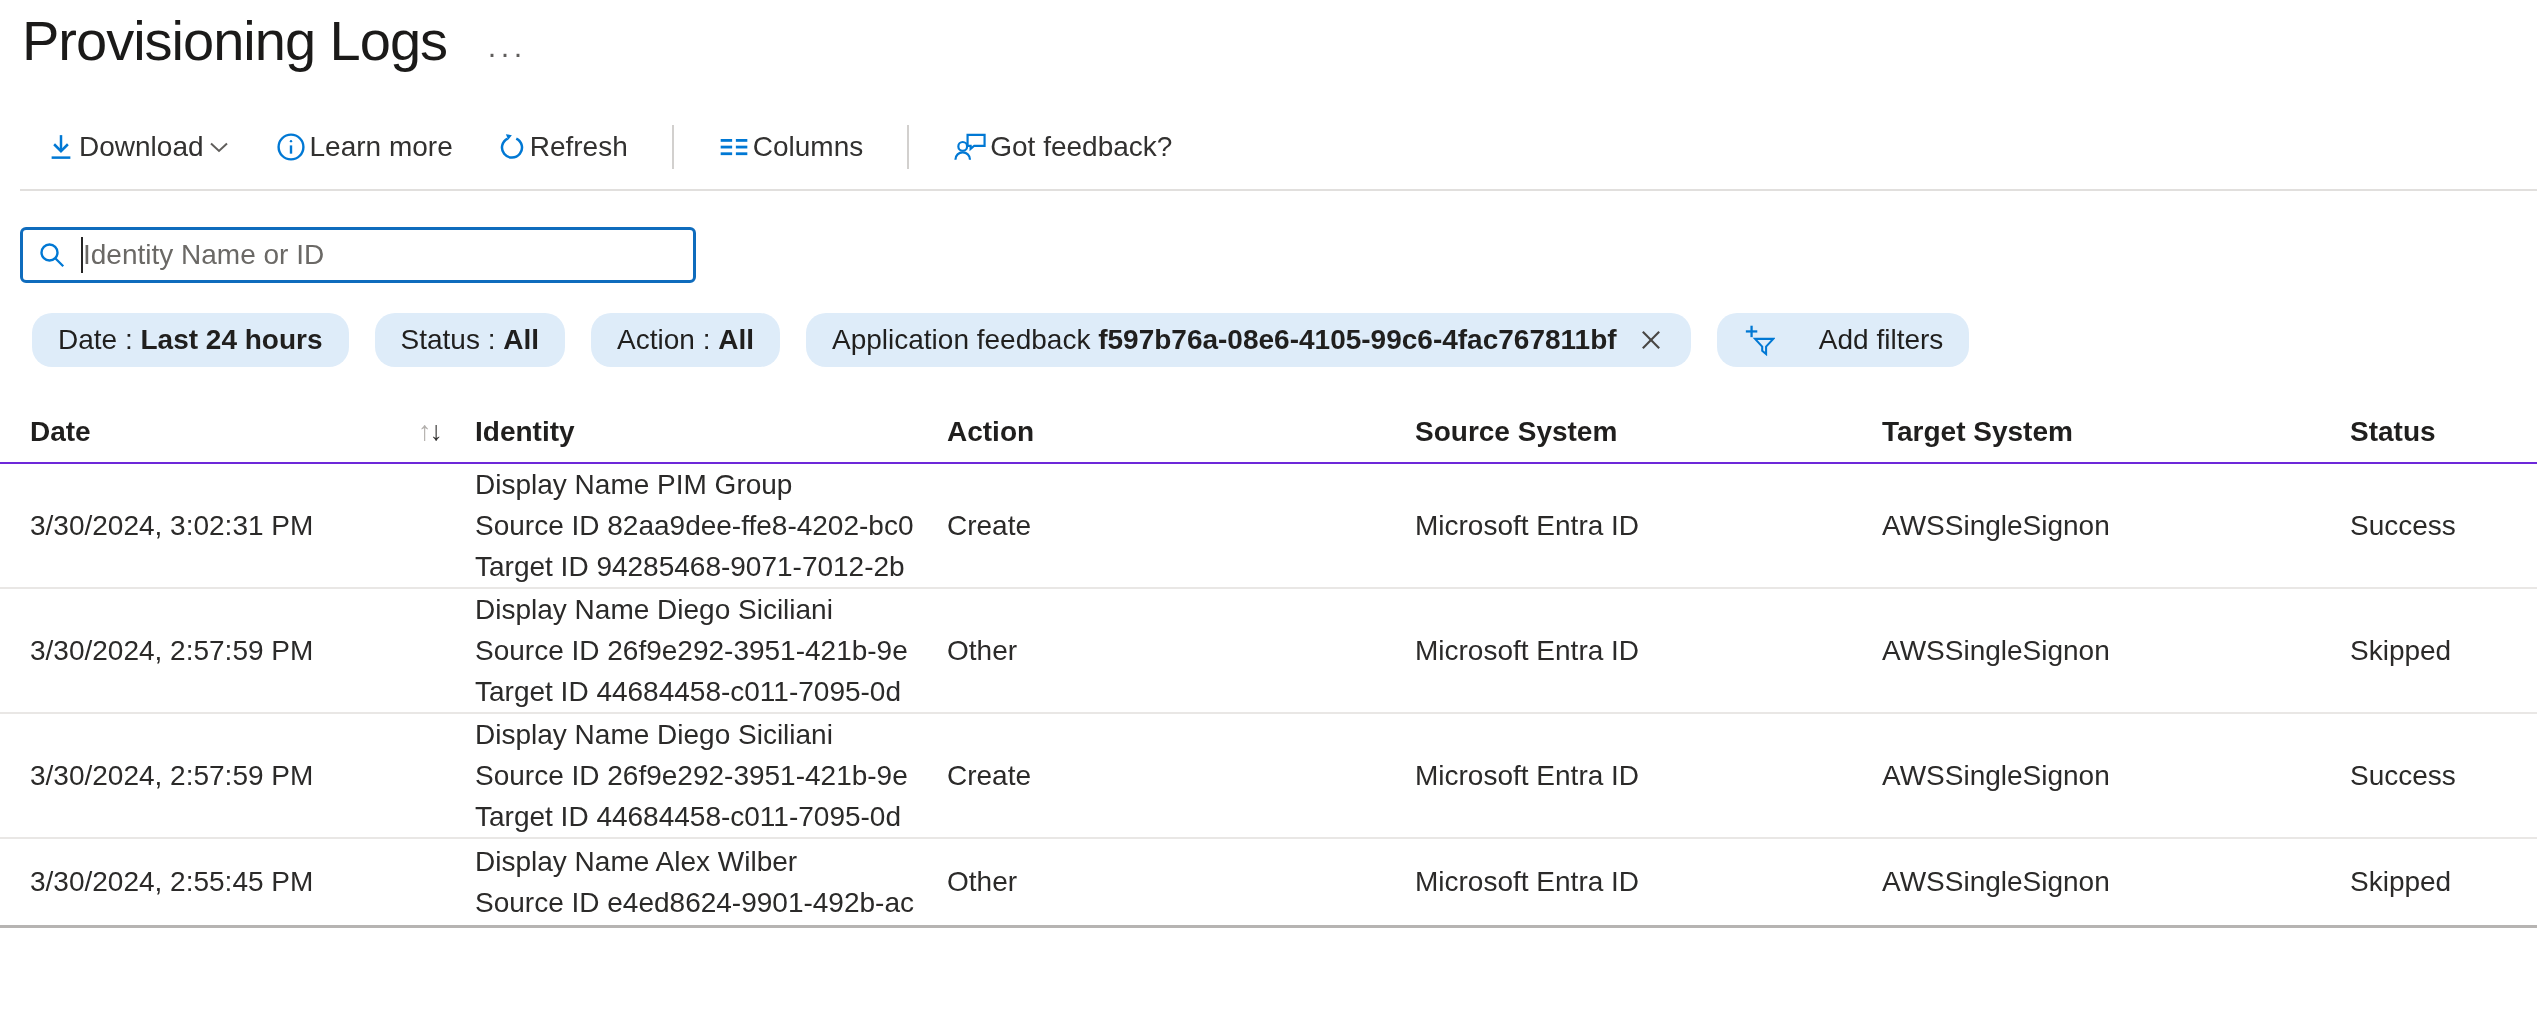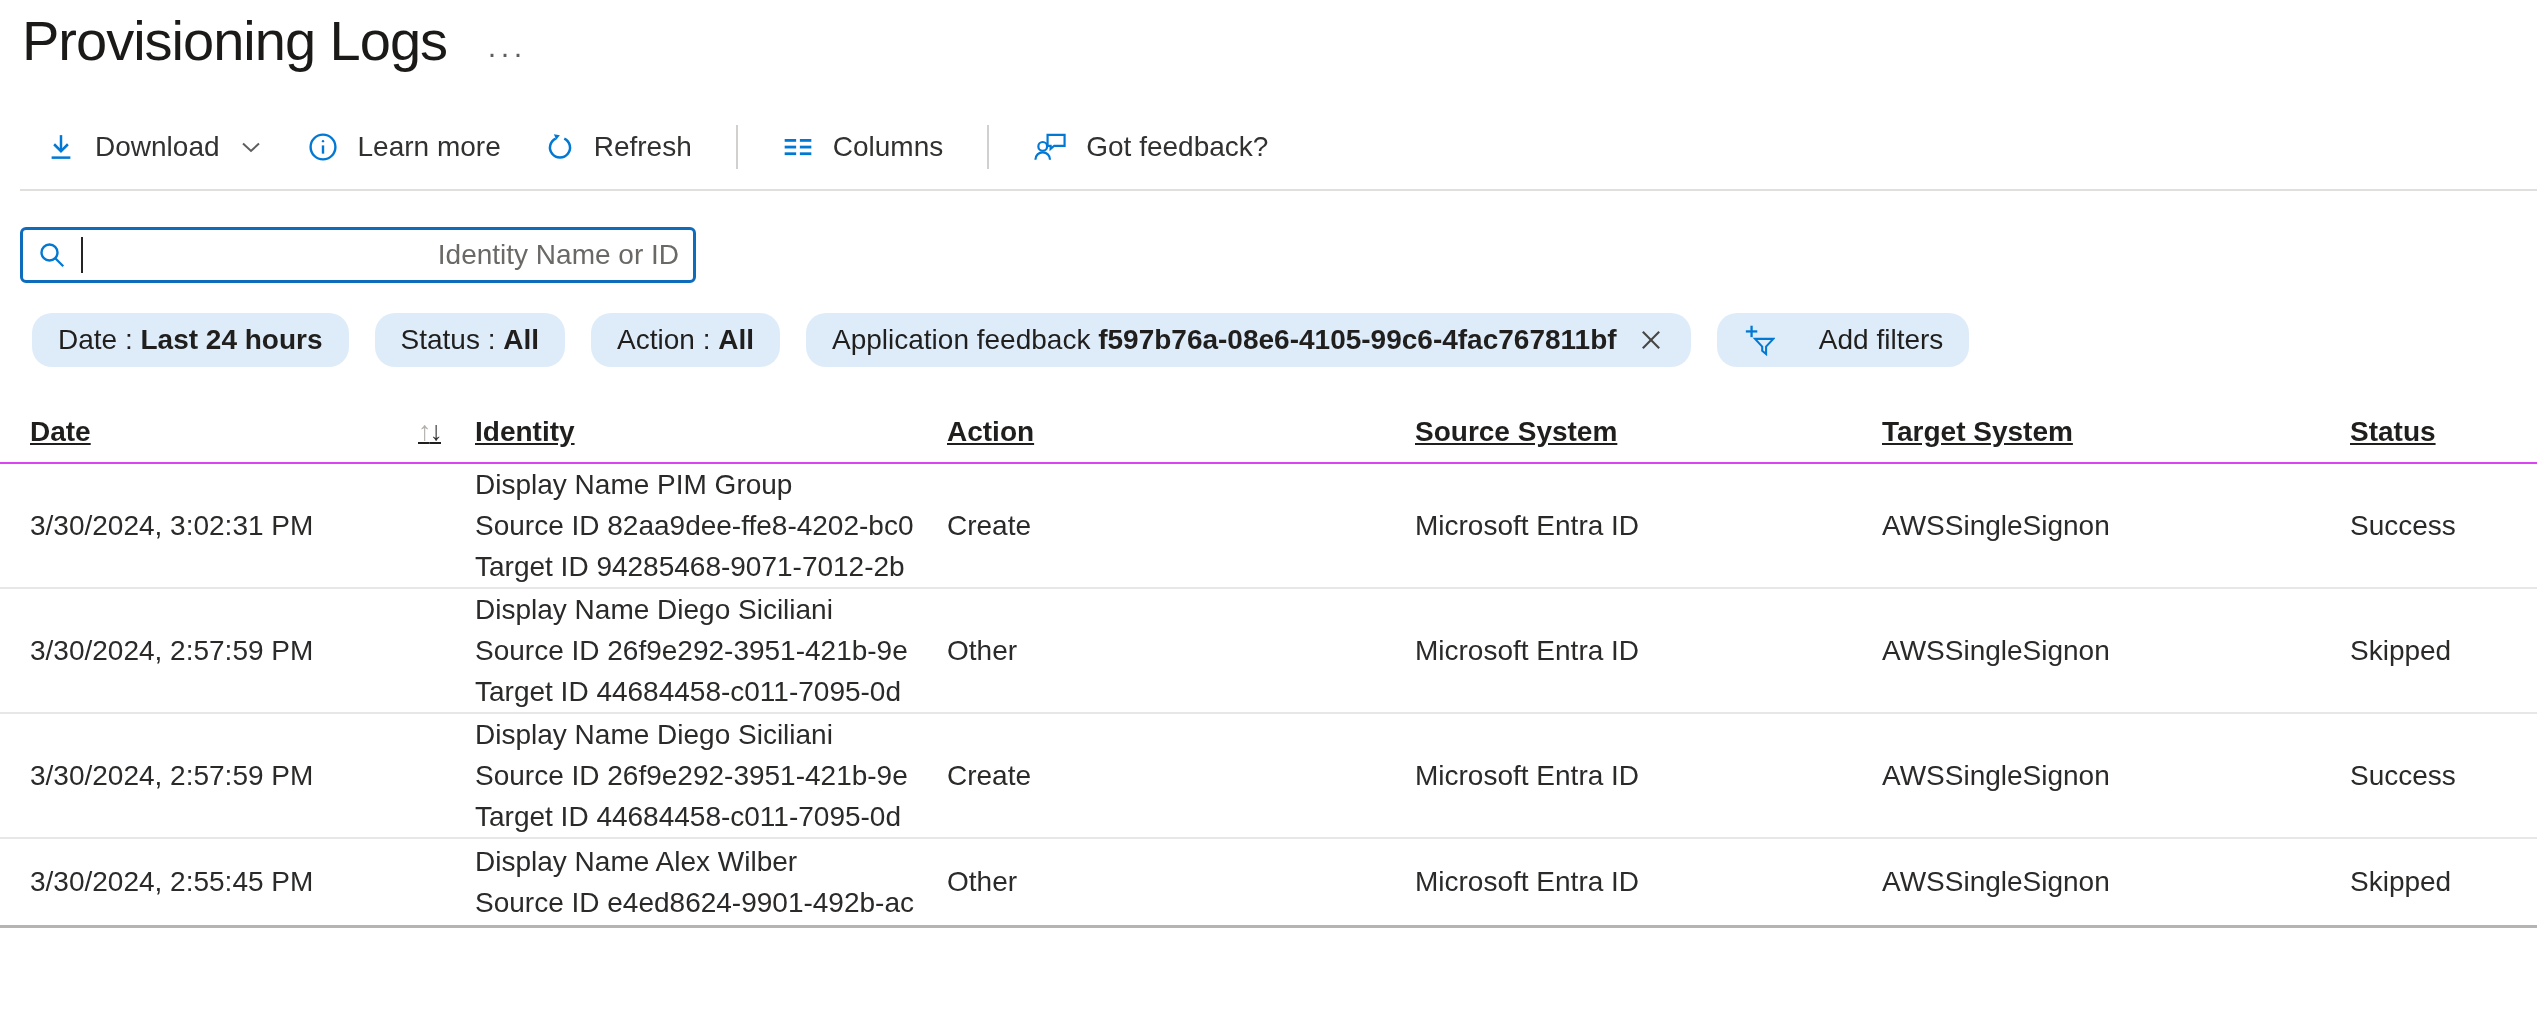--- a/index.html
+++ b/index.html
@@ -11,35 +11,35 @@
   
   .header-row { display:flex; align-items:flex-start; padding:8px 0 0 22px; }
   .page-title { margin:0; font-size:56px; font-weight:400; color:#1b1a19; letter-spacing:-1px; }
   .more-btn {
     background:none; border:none; padding:0; margin:30px 0 0 40px; cursor:pointer;
     font-size:30px; color:#605e5c; letter-spacing:3px; line-height:1; font-family:inherit;
   }
   
   .toolbar { display:flex; align-items:center; gap:44px; margin:50px 0 0 46px; height:48px; }
   .tb-item {
-    display:flex; align-items:center; gap:19px; background:none; border:none; padding:0;
+    display:flex; align-items:center; gap:3px; background:none; border:none; padding:0;
     font-family:inherit; font-size:28px; color:#323130; cursor:pointer; white-space:nowrap;
   }
   .tb-sep { width:2px; height:44px; background:#d2d0ce; }
   .icon-svg { display:block; }
   .divider { margin:18px 0 0 20px; height:2px; background:#e1dfdd; }
   
   .search-box {
     position:relative; margin:36px 0 0 20px; width:676px; height:56px;
     border:3px solid #0f6cbd; border-radius:6px; display:flex; align-items:center; padding:0 14px;
     background:#fff;
   }
   .search-box input {
     flex:1; border:none; outline:none; font-family:inherit; font-size:28px; color:#323130;
-    background:transparent; padding:0; text-align:right;
+    background:transparent; padding:0; 
   }
   .search-box input::placeholder { color:#6b6966; opacity:1; }
   .caret { width:2px; height:36px; background:#242424; margin-left:14px; flex:0 0 auto; }
   
   .pills { display:flex; align-items:flex-end; gap:26px; margin:30px 0 0 32px; }
   .pill {
     display:flex; align-items:center; background:#deecf9; border:none; border-radius:20px;
     height:54px; padding:0 26px; font-family:inherit; font-size:28px; color:#201f1e;
     cursor:pointer; white-space:pre;
   }
@@ -49,21 +49,21 @@
   
   table.logs { border-collapse:collapse; table-layout:fixed; width:2537px; margin-top:34px; font-size:28px; }
   col.c-date   { width:475px; }
   col.c-ident  { width:472px; }
   col.c-action { width:468px; }
   col.c-source { width:467px; }
   col.c-target { width:468px; }
   col.c-status { width:187px; }
   th {
     text-align:left; font-weight:700; color:#201f1e; height:62px; vertical-align:middle;
-    border-bottom:2px solid #d946ef; padding:0; cursor:pointer;text-decoration:underline;
+    border-bottom:2px solid #6d28d9; padding:0; cursor:pointer;
   }
   .th-flex { display:flex; align-items:center; justify-content:space-between; padding:0 34px 0 30px; }
   .sort-group { font-size:27px; letter-spacing:-2px; }
   .sort-up { color:#b3b0ad; font-style:normal; }
   .sort-down { color:#323130; font-style:normal; }
   td { vertical-align:middle; border-bottom:2px solid #e9e7e5; padding:0; color:#2b2a29; }
   tr.row-3line td { height:124px; }
   tr.row-2line td { height:88px; }
   tr.last td { border-bottom:3px solid #b6b4b2; }
   td.cell-date { padding-left:30px; white-space:nowrap; }

